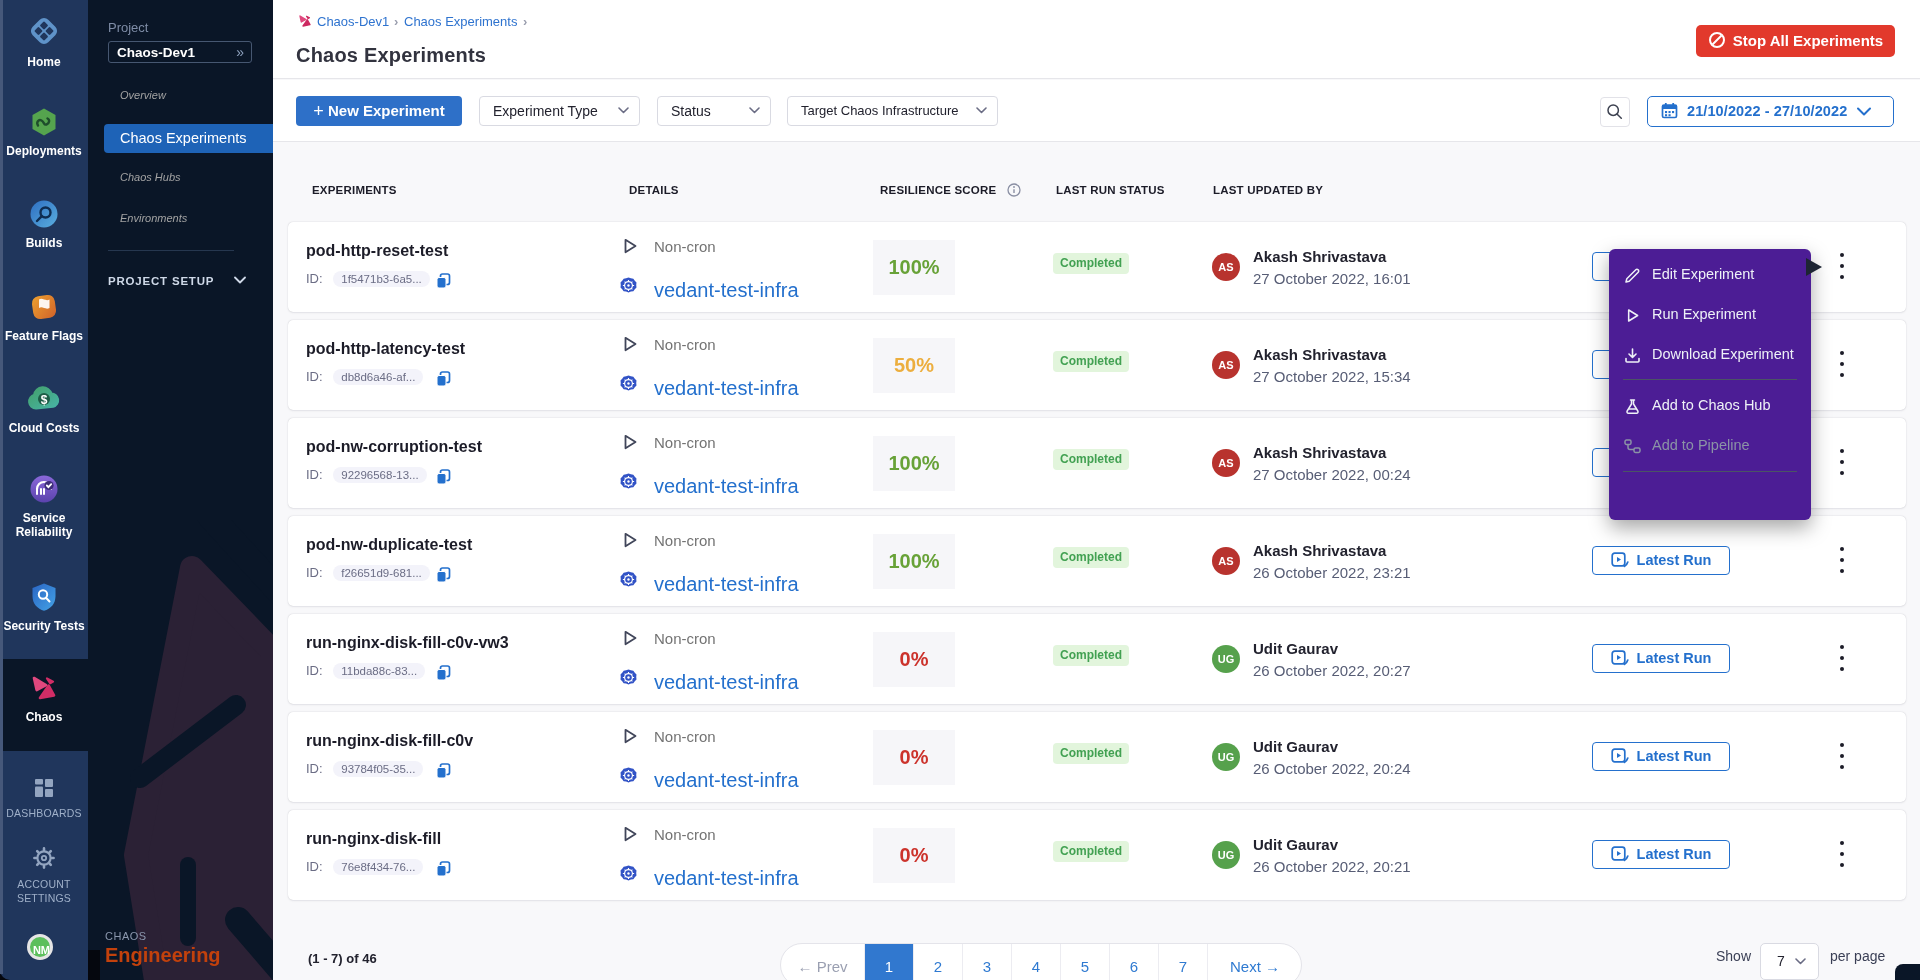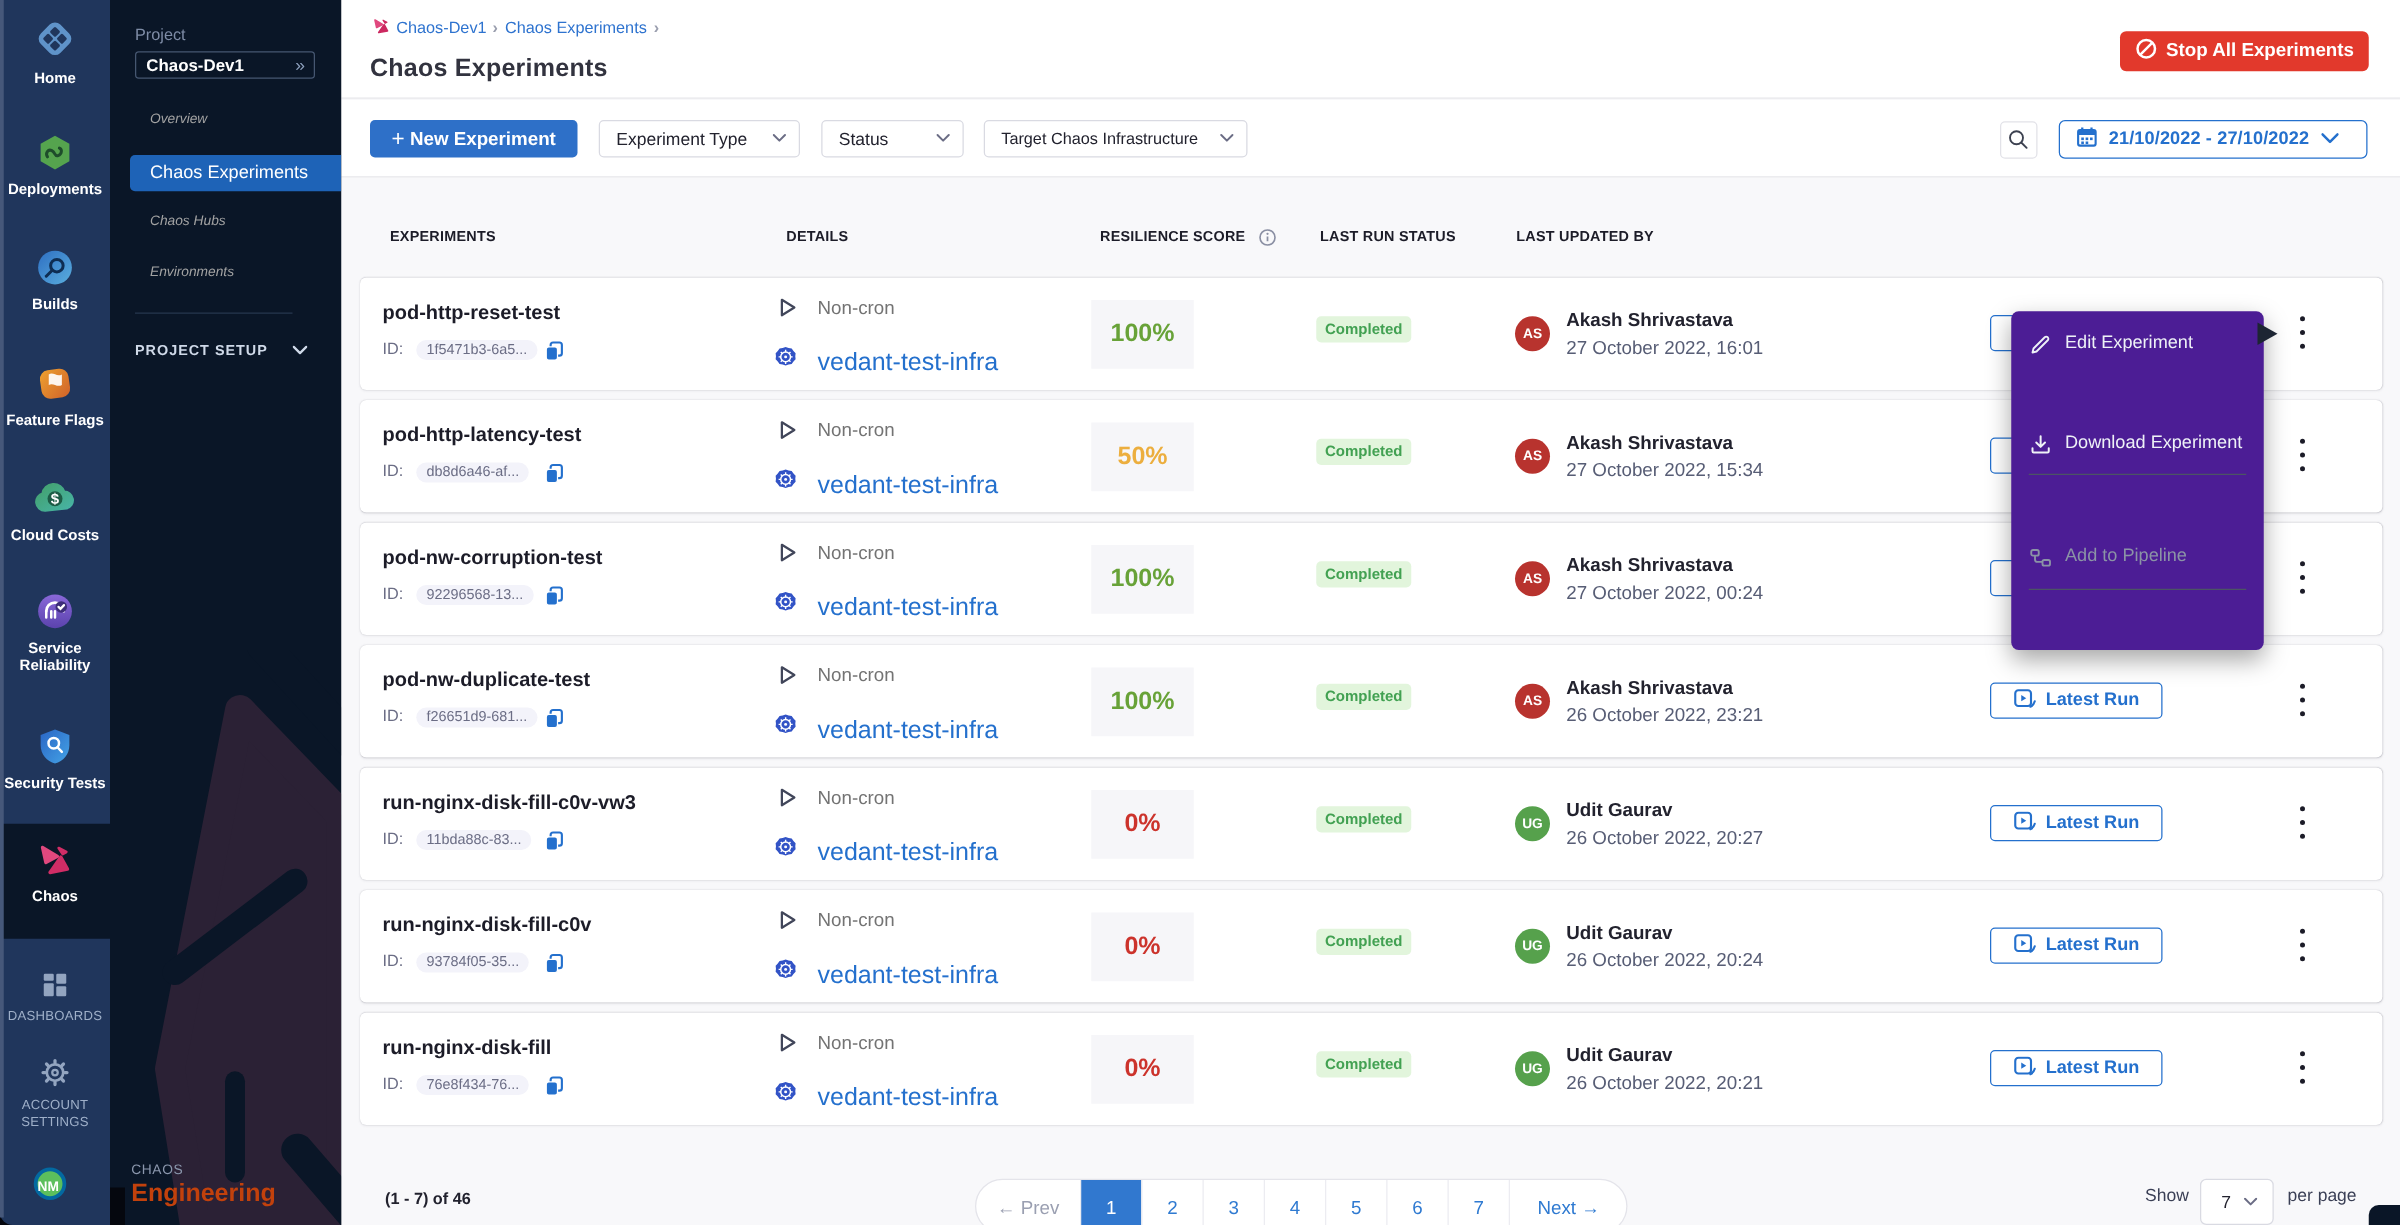--- a/index.html
+++ b/index.html
@@ -192,21 +192,21 @@
 <g stroke="#93a5c0" fill="none">
 <circle cx="13" cy="13" r="6.6" stroke-width="2.2"></circle>
 <circle cx="13" cy="13" r="2.2" stroke-width="1.8"></circle>
 <g stroke-width="2.6" stroke-linecap="round">
 <path d="M13 3.4 V5.2 M13 20.8 V22.6 M3.4 13 H5.2 M20.8 13 H22.6 M6.2 6.2 L7.5 7.5 M18.5 18.5 L19.8 19.8 M19.8 6.2 L18.5 7.5 M7.5 18.5 L6.2 19.8"></path>
 </g>
         </g>
       </svg>
       <span class="lb">ACCOUNT<br>SETTINGS</span>
     </div>
-<div class="abs" style="left:27px;top:934px;width:26px;height:26px;border-radius:50%;background:#5cbf5c;border:3px solid #0369a1;color:#fff;font-size:11px;font-weight:bold;text-align:left;line-height:26px;">NM</div>
+<div class="abs" style="left:27px;top:934px;width:26px;height:26px;border-radius:50%;background:#5cbf5c;border:3px solid #e5e5e5;color:#fff;font-size:11px;font-weight:bold;text-align:right;line-height:26px;">NM</div>
 </div>
 <div id="projnav" class="abs">
 <svg class="abs" style="left:0px;top:520px;" width="185" height="460" viewBox="0 0 185 460">
 <path d="M104 48 L185 132 L185 460 L68 460 L48 335 Z" fill="#2b2135" stroke="#2b2135" stroke-width="24" stroke-linejoin="round"></path>
 <g stroke="#0a1627" stroke-linecap="round" fill="none">
 <path d="M122 -4 L208 90" stroke-width="26"></path>
 <path d="M100 345 L100 418" stroke-width="16"></path>
 <path d="M150 400 L212 472" stroke-width="26"></path>
 <path d="M52 258 L148 185" stroke-width="20"></path>
 </g>
@@ -572,26 +572,39 @@
 <div id="perpage">per page</div>
 </div>
 <div id="helpcorner"></div>
 <div id="ctxmenu">
 <div class="mi " style="top:6px;">
       <svg class="abs" style="left:15px;top:12px;" width="17" height="17" viewBox="0 0 17 17">
 <path d="M2 15 L2.8 11.8 L11.8 2.8 a1.6 1.6 0 0 1 2.3 0 l0.1 0.1 a1.6 1.6 0 0 1 0 2.3 L5.2 14.2 Z" fill="none" stroke="#eef1f7" stroke-width="1.5" stroke-linejoin="round"></path>
       </svg>
       <span class="mt">Edit Experiment</span>
     </div>
+<div class="mi " style="top:46px;">
+      <svg class="abs" style="left:15px;top:12px;" width="17" height="17" viewBox="0 0 20 20">
+        <path d="M5.5 3.5 L16 10 L5.5 16.5 Z" fill="none" stroke="#eef1f7" stroke-width="1.8" stroke-linejoin="round"></path>
+      </svg>
+      <span class="mt">Run Experiment</span>
+    </div>
 <div class="mi " style="top:86px;">
       <svg class="abs" style="left:15px;top:12px;" width="17" height="17" viewBox="0 0 17 17">
 <path d="M8.5 2 V10 M5 7 l3.5 3.5 L12 7" fill="none" stroke="#eef1f7" stroke-width="1.6" stroke-linecap="round" stroke-linejoin="round"></path>
 <path d="M2 11.5 V14 a1 1 0 0 0 1 1 h11 a1 1 0 0 0 1-1 V11.5" fill="none" stroke="#eef1f7" stroke-width="1.6" stroke-linecap="round"></path>
       </svg>
       <span class="mt">Download Experiment</span>
+    </div>
+<div class="mi " style="top:137px;">
+      <svg class="abs" style="left:15px;top:12px;" width="17" height="17" viewBox="0 0 17 17">
+<path d="M6.5 2 h4 M7.5 2 v4 l-4.3 7 a1.5 1.5 0 0 0 1.3 2.3 h8 a1.5 1.5 0 0 0 1.3-2.3 L9.5 6 V2" fill="none" stroke="#eef1f7" stroke-width="1.5" stroke-linejoin="round" stroke-linecap="round"></path>
+<path d="M5 11 h7" stroke="#eef1f7" stroke-width="1.5"></path>
+      </svg>
+      <span class="mt">Add to Chaos Hub</span>
     </div>
 <div class="mi off" style="top:177px;">
       <svg class="abs" style="left:15px;top:13px;" width="17" height="15" viewBox="0 0 17 15">
 <rect x="1" y="1" width="6" height="4.5" rx="1.4" fill="none" stroke="#8b93a6" stroke-width="1.5"></rect>
 <rect x="10" y="9" width="6" height="4.5" rx="1.4" fill="none" stroke="#8b93a6" stroke-width="1.5"></rect>
 <path d="M4 5.5 v3 a2 2 0 0 0 2 2 h4" fill="none" stroke="#8b93a6" stroke-width="1.5"></path>
       </svg>
       <span class="mt">Add to Pipeline</span>
     </div>
 <div class="mdiv" style="top:130px;"></div>

